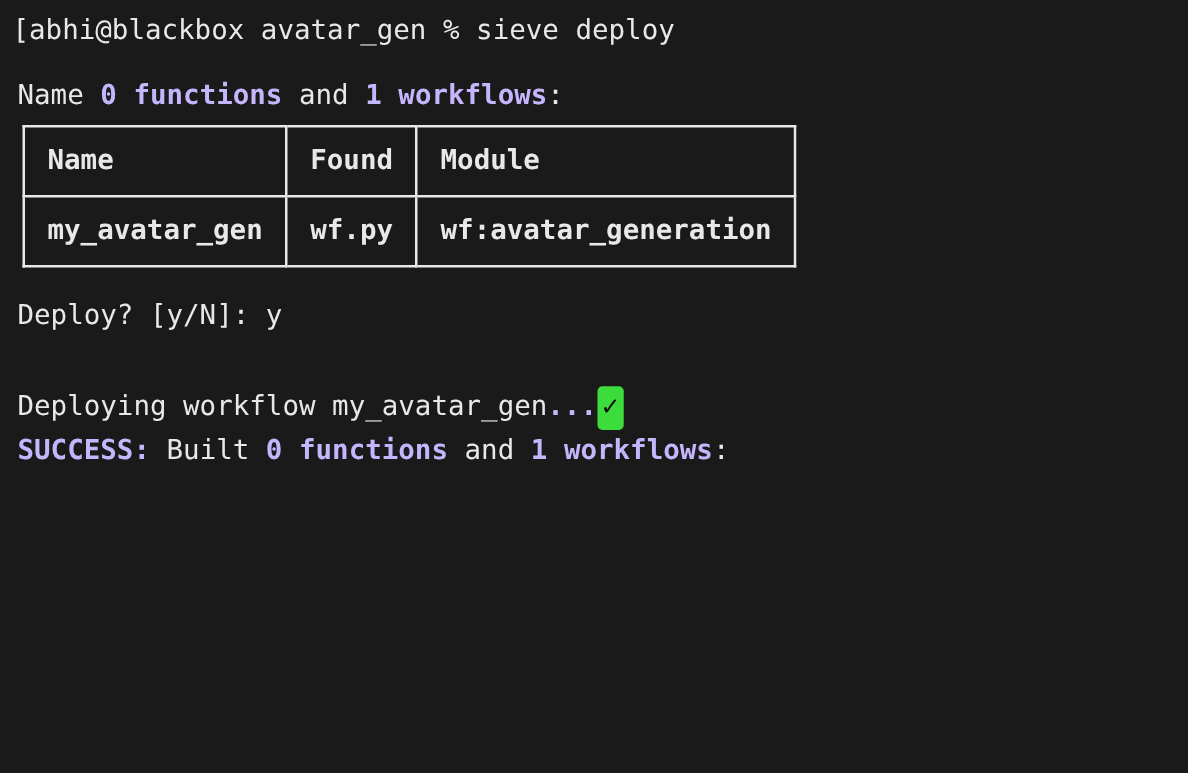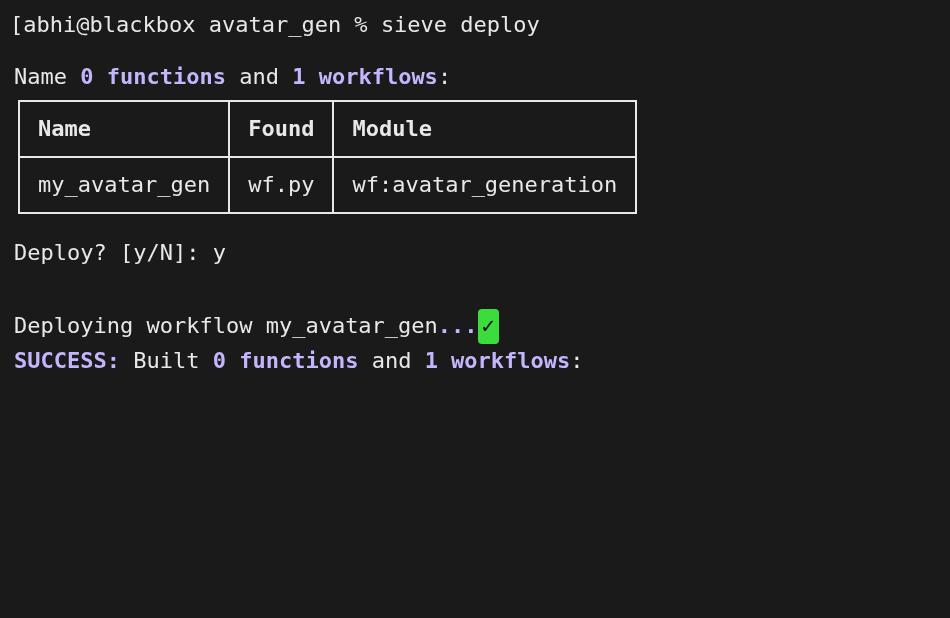--- a/index.html
+++ b/index.html
@@ -30,21 +30,21 @@
       font-weight: 600;
     }
     table {
       border-collapse: collapse;
       margin: 4px 0 22px 8px;
     }
     th, td {
       border: 2px solid #e8e8e8;
       padding: 10px 18px;
       text-align: left;
-      font-weight: 400;
+      font-weight: 700;
     }
     th {
       font-weight: 700;
       border-radius: 21px;
     }
     .line {
       padding-left: 4px;
     }
     .deploy-prompt {
       margin-bottom: 16px;

